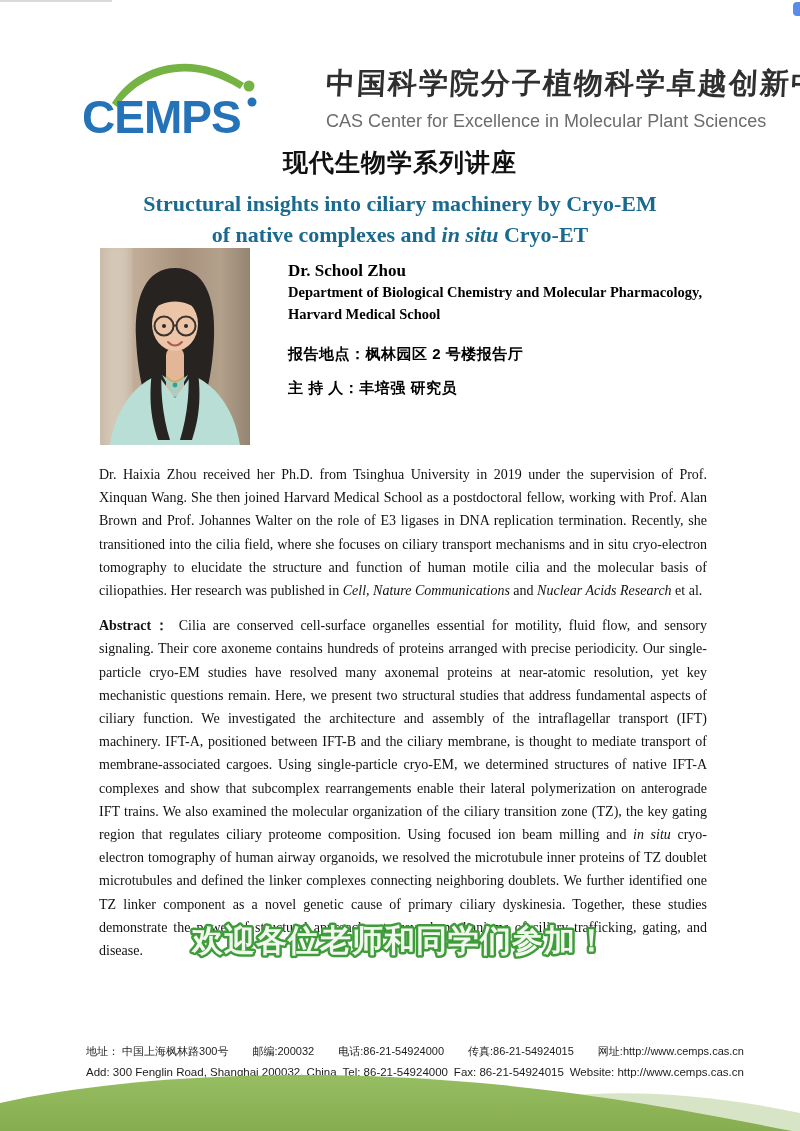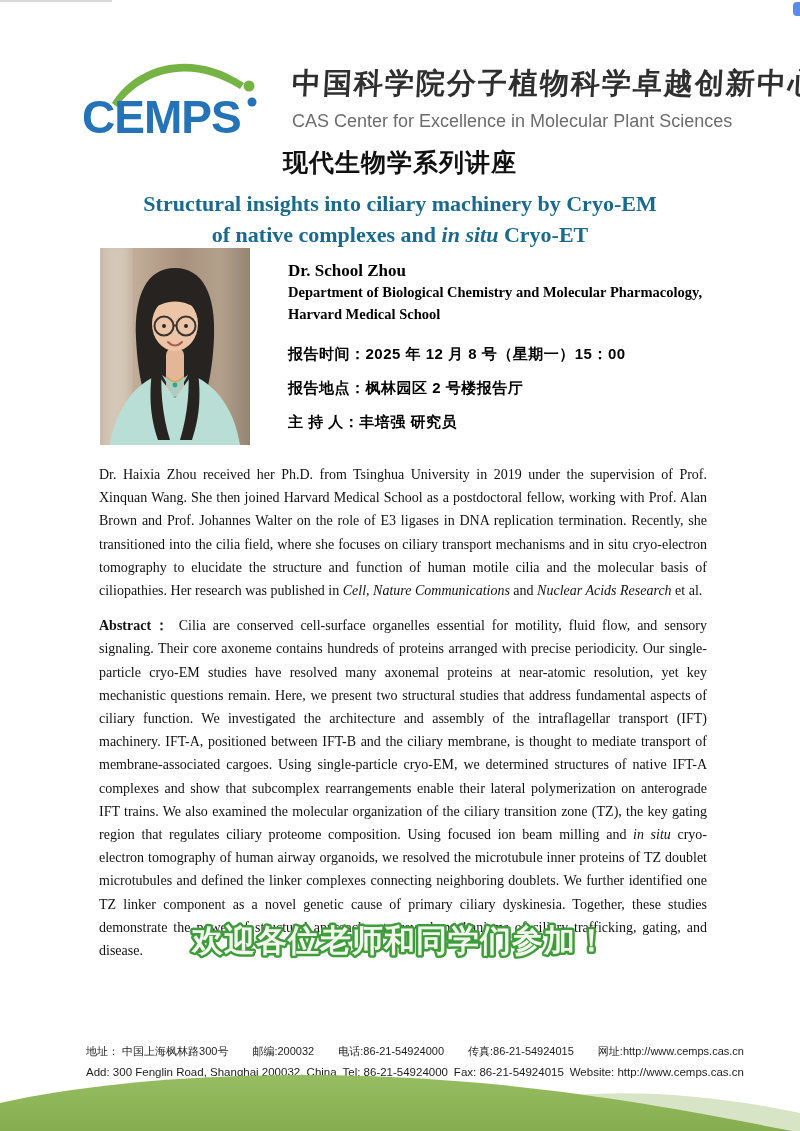--- a/index.html
+++ b/index.html
@@ -8,21 +8,21 @@
     font-family:"Liberation Serif","DejaVu Serif",serif;
     position:relative;
   }
   .page{position:absolute;inset:0;width:800px;height:1131px;background:#fff;}
 
   
   .edge-line{position:absolute;left:0;top:0;width:112px;height:2px;background:#d9d9d9;}
   .scrollbar-frag{position:absolute;right:0;top:2px;width:7px;height:14px;background:#5a8bea;border-radius:4px 0 0 4px;}
 
   
-  .header{position:absolute;top:56px;left:84px;right:16px;display:flex;align-items:flex-start;}
+  .header{position:absolute;top:56px;left:84px;right:16px;display:flex;align-items:flex-start;gap:34px;}
   .logo-box{width:186px;height:84px;position:relative;flex:0 0 auto;}
   .logo-box svg{position:absolute;left:0;top:0;}
   .org-block{margin-left:22px;padding-top:8px;}
   .org-zh{
     font-size:29px;font-weight:700;color:#2f2f2f;letter-spacing:2px;
     font-family:"Liberation Serif","DejaVu Serif",serif;
     transform:skewX(-3deg);white-space:nowrap;
   }
   .org-en{
     margin-top:7px;font-family:"Liberation Sans","DejaVu Sans",sans-serif;
@@ -143,21 +143,20 @@
         <circle cx="75" cy="137" r="2.4" fill="#3aa08a"></circle>
       </svg>
     </div>
     <div class="speaker-info">
       <div class="speaker-name">Dr. School Zhou</div>
       <div class="speaker-affil">
         <div>Department of Biological Chemistry and Molecular Pharmacology,</div>
         <div>Harvard Medical School</div>
       </div>
       <div class="speaker-details">
-        <div class="detail-row"><span>报告时间：</span><span>2025 年 12 月 8 号（星期一）15：00</span></div>
         <div class="detail-row"><span>报告地点：</span><span>枫林园区 2 号楼报告厅</span></div>
         <div class="detail-row"><span>主 持 人：</span><span>丰培强 研究员</span></div>
       </div>
     </div>
   </div>
 
   <div class="content">
     <p class="para bio"><span>Dr. Haixia Zhou received her Ph.D. from Tsinghua University in 2019 under the supervision of Prof. Xinquan Wang. She then joined Harvard Medical School as a postdoctoral fellow, working with Prof. Alan Brown and Prof. Johannes Walter on the role of E3 ligases in DNA replication termination. Recently, she transitioned into the cilia field, where she focuses on ciliary transport mechanisms and in situ cryo-electron tomography to elucidate the structure and function of human motile cilia and the molecular basis of ciliopathies. Her research was published in </span><i>Cell, Nature Communications</i><span> and </span><i>Nuclear Acids Research</i><span> et al.</span></p>
     <p class="para"><span class="abstract-label">Abstract：</span> <span>Cilia are conserved cell-surface organelles essential for motility, fluid flow, and sensory signaling. Their core axoneme contains hundreds of proteins arranged with precise periodicity. Our single-particle cryo-EM studies have resolved many axonemal proteins at near-atomic resolution, yet key mechanistic questions remain. Here, we present two structural studies that address fundamental aspects of ciliary function. We investigated the architecture and assembly of the intraflagellar transport (IFT) machinery. IFT-A, positioned between IFT-B and the ciliary membrane, is thought to mediate transport of membrane-associated cargoes. Using single-particle cryo-EM, we determined structures of native IFT-A complexes and show that subcomplex rearrangements enable their lateral polymerization on anterograde IFT trains. We also examined the molecular organization of the ciliary transition zone (TZ), the key gating region that regulates ciliary proteome composition. Using focused ion beam milling and </span><i>in situ</i><span> cryo-electron tomography of human airway organoids, we resolved the microtubule inner proteins of TZ doublet microtubules and defined the linker complexes connecting neighboring doublets. We further identified one TZ linker component as a novel genetic cause of primary ciliary dyskinesia. Together, these studies demonstrate the power of structural approaches to reveal mechanisms of ciliary trafficking, gating, and disease.</span></p>
   </div>

